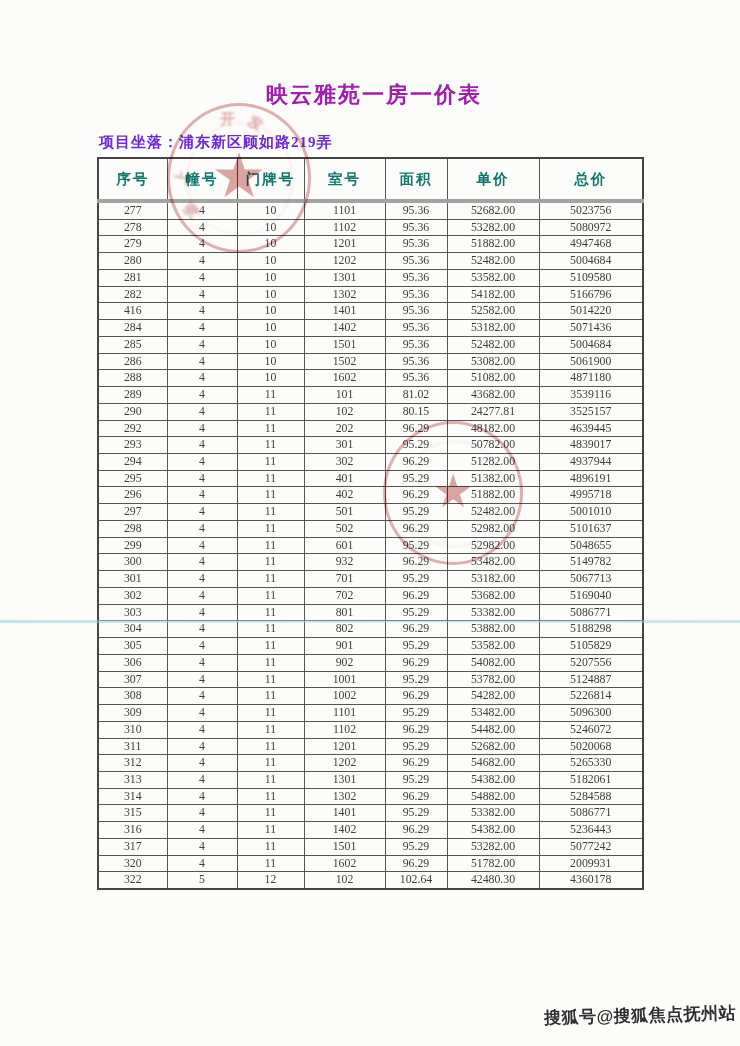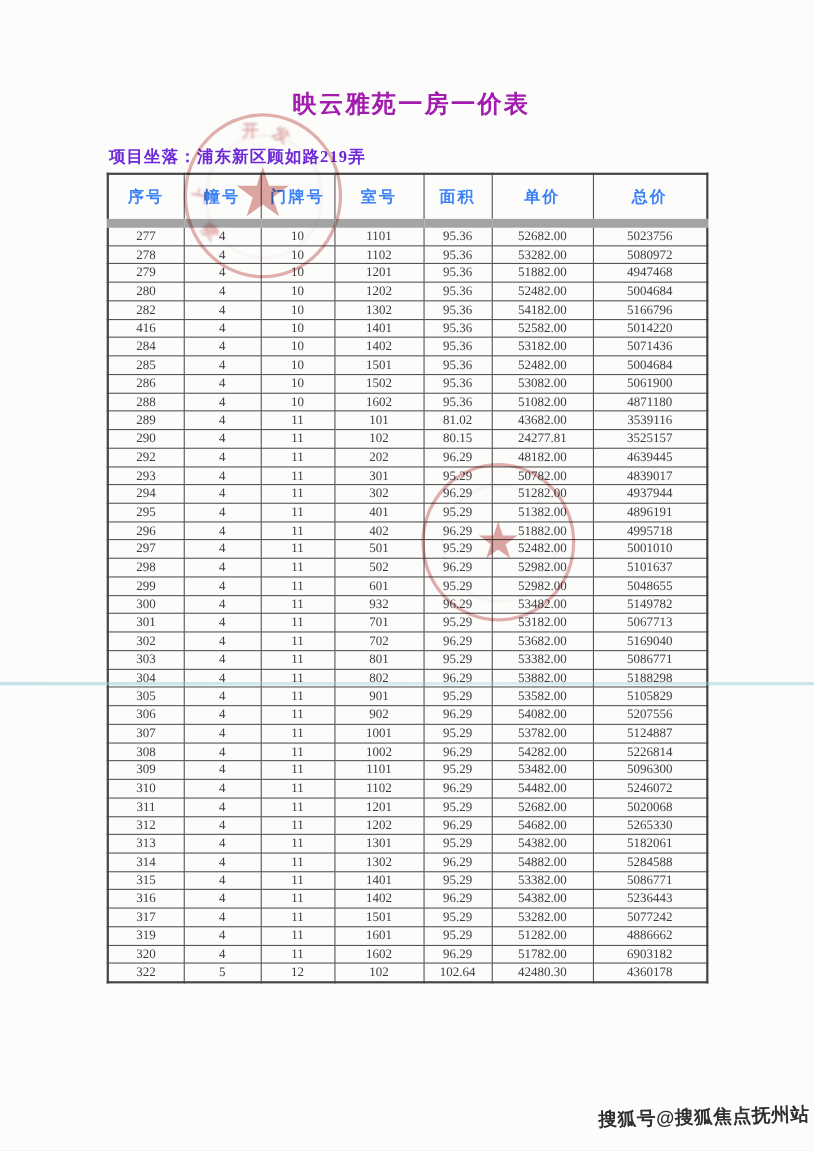--- a/index.html
+++ b/index.html
@@ -49,22 +49,22 @@
     white-space:nowrap;
     color:#3d3d3d;
     padding:0;
   }
   table.price-table{border:2px solid #444;}
   table.price-table thead th{
     height:40px;
     font-size:14.5px;
     font-weight:bold;
     letter-spacing:2px;
-    color:#3b82f6;
-    border-bottom:8px solid #a3a3a3;
+    color:#0f766e;
+    border-bottom:4px solid #a3a3a3;
   }
   table.price-table tbody td{
     height:15.74px;
     font-size:11.8px;
     line-height:15.74px;
   }
   
   .seal{
     position:absolute;
     border-radius:50%;
@@ -178,20 +178,29 @@
         <tr>
           <td>280</td>
           <td>4</td>
           <td>10</td>
           <td>1202</td>
           <td>95.36</td>
           <td>52482.00</td>
           <td>5004684</td>
         </tr>
         <tr>
+          <td>281</td>
+          <td>4</td>
+          <td>10</td>
+          <td>1301</td>
+          <td>95.36</td>
+          <td>53582.00</td>
+          <td>5109580</td>
+        </tr>
+        <tr>
           <td>282</td>
           <td>4</td>
           <td>10</td>
           <td>1302</td>
           <td>95.36</td>
           <td>54182.00</td>
           <td>5166796</td>
         </tr>
         <tr>
           <td>416</td>
@@ -484,36 +493,27 @@
         <tr>
           <td>317</td>
           <td>4</td>
           <td>11</td>
           <td>1501</td>
           <td>95.29</td>
           <td>53282.00</td>
           <td>5077242</td>
         </tr>
         <tr>
-          <td>319</td>
-          <td>4</td>
-          <td>11</td>
-          <td>1601</td>
-          <td>95.29</td>
-          <td>51282.00</td>
-          <td>4886662</td>
-        </tr>
-        <tr>
           <td>320</td>
           <td>4</td>
           <td>11</td>
           <td>1602</td>
           <td>96.29</td>
           <td>51782.00</td>
-          <td>6903182</td>
+          <td>2009931</td>
         </tr>
         <tr>
           <td>322</td>
           <td>5</td>
           <td>12</td>
           <td>102</td>
           <td>102.64</td>
           <td>42480.30</td>
           <td>4360178</td>
         </tr>

